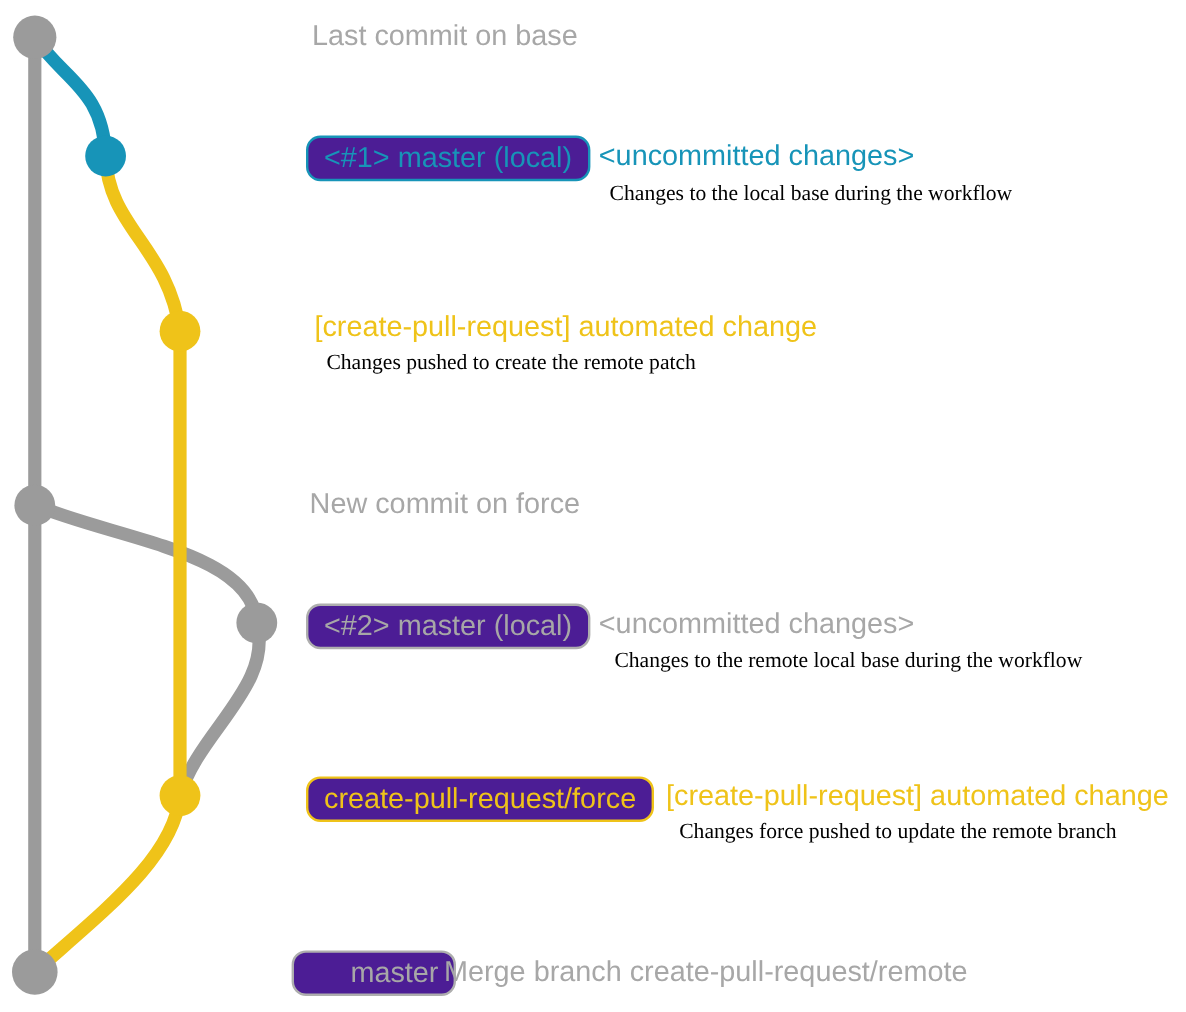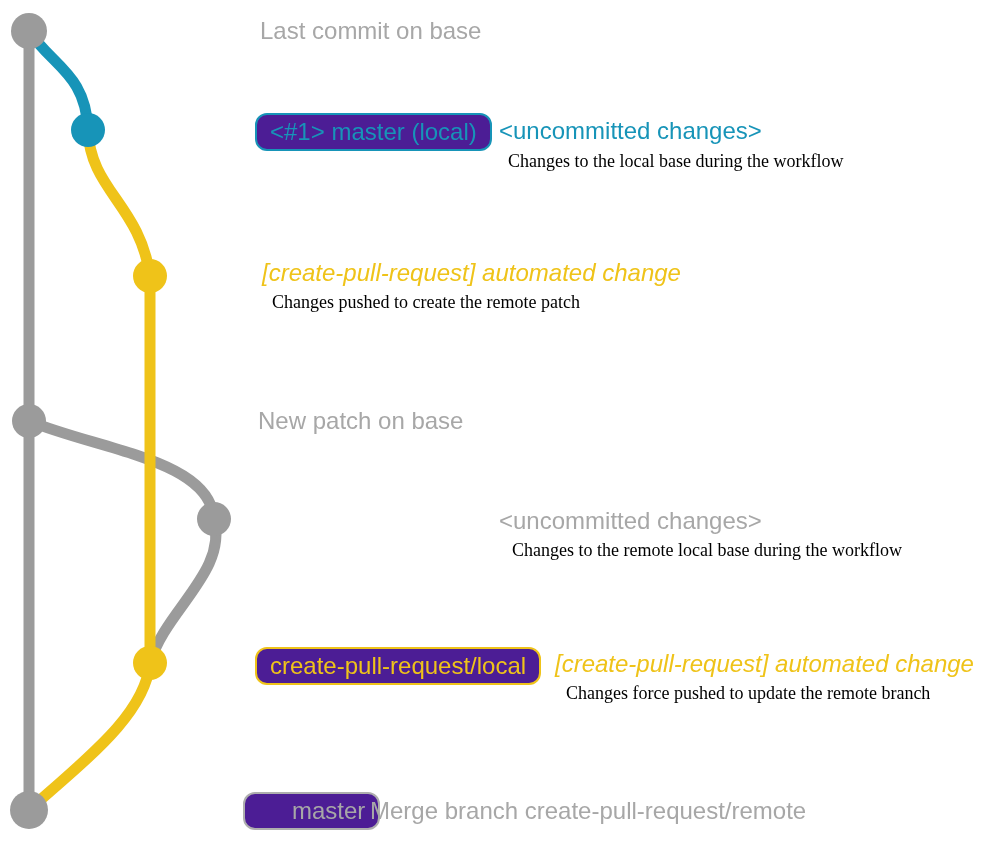--- a/index.html
+++ b/index.html
@@ -18,21 +18,21 @@
   }
   .note {
     position: absolute;
     font-size: 24px;
     white-space: nowrap;
     transform: translateY(-50%);
     line-height: 1.1;
   }
   .note.gray   { color: var(--textgray); }
   .note.teal   { color: var(--teal); }
-  .note.yellow { color: var(--yellow); font-style: italic; }
+  .note.yellow { color: var(--yellow); }
   .badge {
     position: absolute;
     box-sizing: border-box;
     height: 38px;
     line-height: 34px;
     border: 2px solid;
     border-radius: 12px;
     padding: 0 13px;
     font-size: 24px;
     white-space: nowrap;
@@ -80,25 +80,26 @@
 
   <div class="note gray" style="left:260px; top:31px;">Last commit on base</div>
 
   <span class="badge teal" style="left:255px; top:113px;">&lt;#1&gt; master (local)</span>
   <div class="note teal" style="left:499px; top:131px;">&lt;uncommitted changes&gt;</div>
   <div class="desc" style="left:508px; top:161px;">Changes to the local base during the workflow</div>
 
   <div class="note yellow" style="left:262px; top:273px;">[create-pull-request] automated change</div>
   <div class="desc" style="left:272px; top:302px;">Changes pushed to create the remote patch</div>
 
-  <div class="note gray" style="left:258px; top:421px;">New patch on base</div>
+  <div class="note gray" style="left:258px; top:421px;">New commit on force</div>
 
+  <span class="badge gray" style="left:255px; top:503px;">&lt;#2&gt; master (local)</span>
   <div class="note gray" style="left:499px; top:521px;">&lt;uncommitted changes&gt;</div>
   <div class="desc" style="left:512px; top:550px;">Changes to the remote local base during the workflow</div>
 
-  <span class="badge yellow" style="left:255px; top:647px;">create-pull-request/local</span>
+  <span class="badge yellow" style="left:255px; top:647px;">create-pull-request/force</span>
   <div class="note yellow" style="left:555px; top:664px;">[create-pull-request] automated change</div>
   <div class="desc" style="left:566px; top:693px;">Changes force pushed to update the remote branch</div>
 
   <span class="badge gray" style="left:243px; top:792px;padding-left:47px;">master</span>
   <div class="note gray" style="left:370px; top:811px;">Merge branch create-pull-request/remote</div>
 
 </div>
 
 </body></html>

